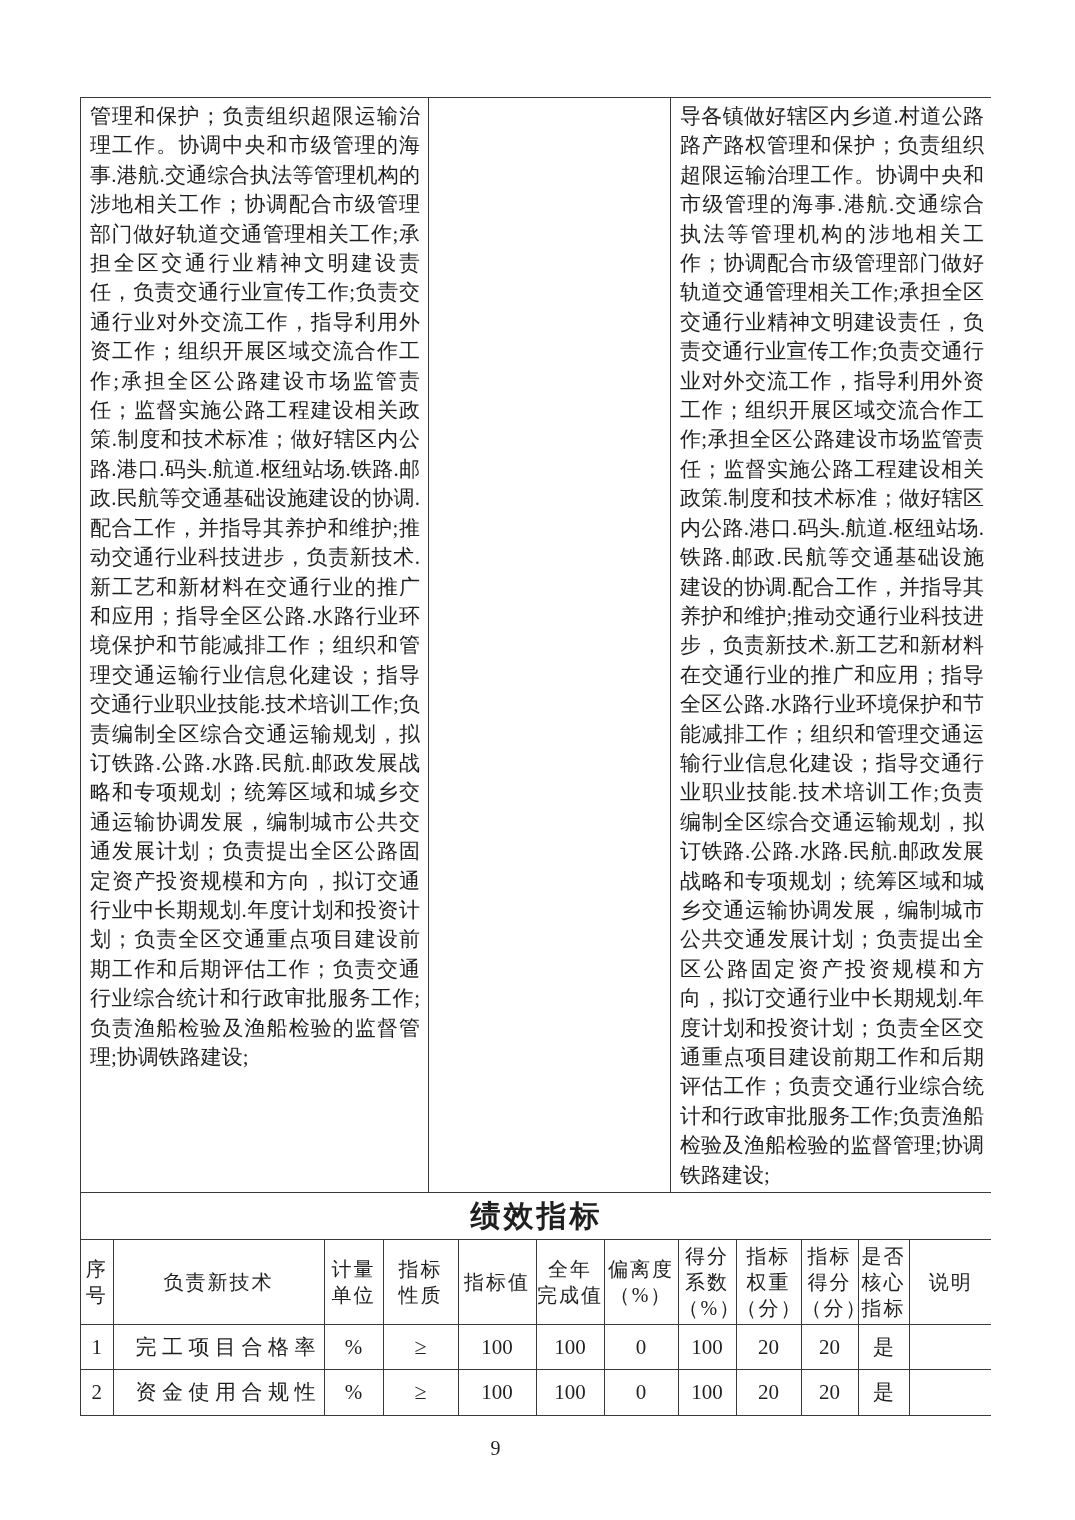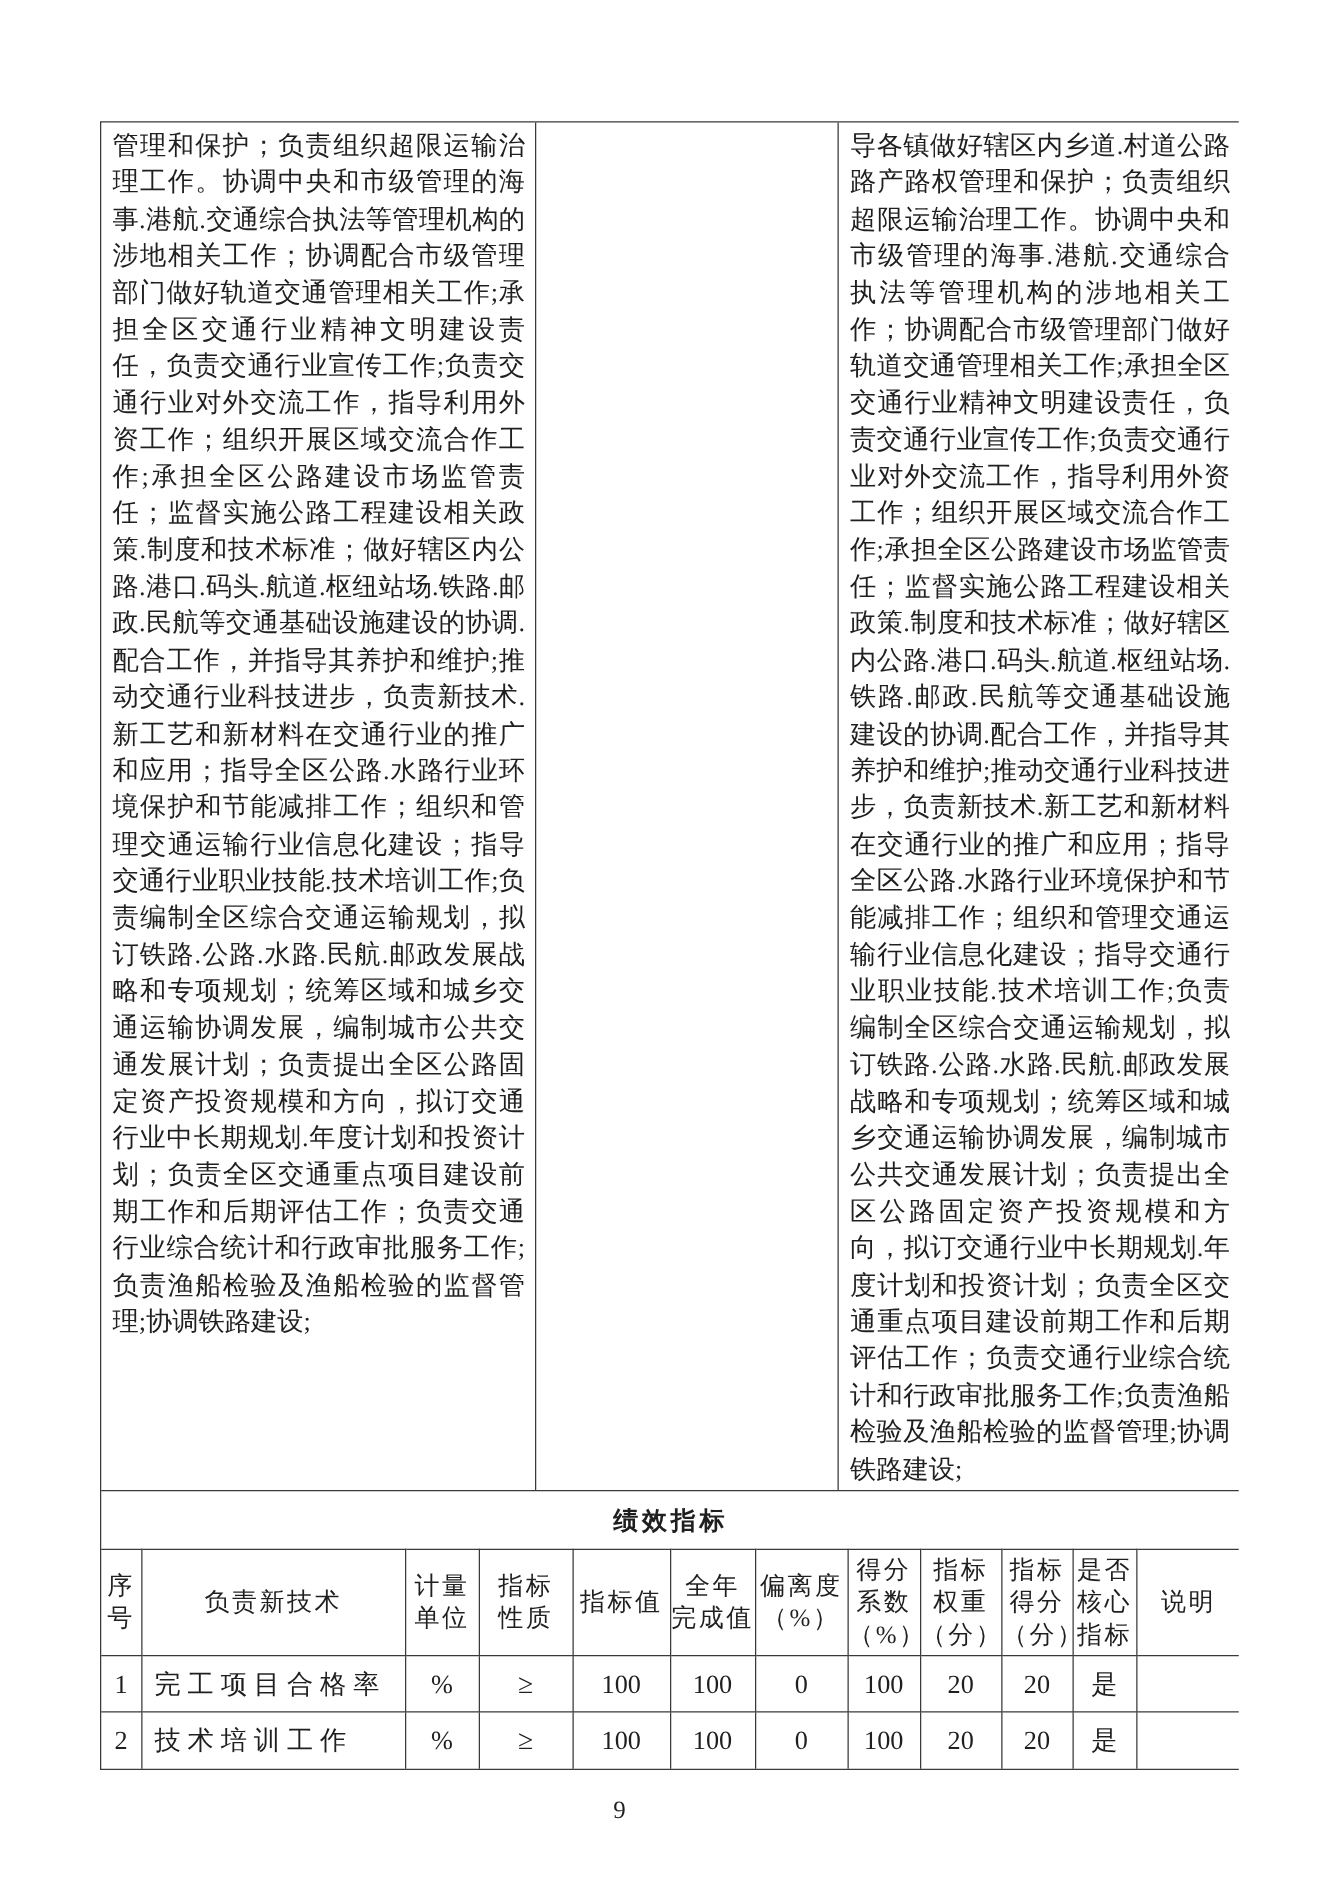--- a/index.html
+++ b/index.html
@@ -31,21 +31,21 @@
     padding:4px 8px 0 9px;
     font-size:21px;
     line-height:29.4px;
     text-align:justify;
     text-justify:inter-character;
   }
   .section-title {
     height:46px;
     display:flex; align-items:center; justify-content:center;
     font-weight:bold;
-    font-size:20px;
+    font-size:30px;
     letter-spacing:3px;
     box-sizing:border-box;
   }
   table.ind-table {
     width:100%;
     border-collapse:collapse;
     table-layout:fixed;
   }
   .ind-table th, .ind-table td {
     border:1.5px solid #3a3a3a;
@@ -68,21 +68,21 @@
     padding:0;
   }
   .ind-table td {
     font-size:21px;
     text-align:center;
     vertical-align:middle;
     padding:0;
   }
   .ind-table td.cell-name {
     text-align:left;
-    padding-left:10px;
+    padding-left:22px;
     letter-spacing:5.5px;
     margin-left:38px;
   }
   .ind-table td.cell-nature { font-size:22px; }
   .page-number {
     position:absolute; left:0; top:1437px; width:100%;
     text-align:center;
     font-size:20px;
     color:#1f1f1f;
   }
@@ -159,21 +159,21 @@
           <td>100</td>
           <td>0</td>
           <td>100</td>
           <td>20</td>
           <td>20</td>
           <td>是</td>
           <td></td>
         </tr>
         <tr>
           <td>2</td>
-          <td class="cell-name">技术培训工作</td>
+          <td class="cell-name">资金使用合规性</td>
           <td>%</td>
           <td class="cell-nature">≥</td>
           <td>100</td>
           <td>100</td>
           <td>0</td>
           <td>100</td>
           <td>20</td>
           <td>20</td>
           <td>是</td>
           <td></td>

